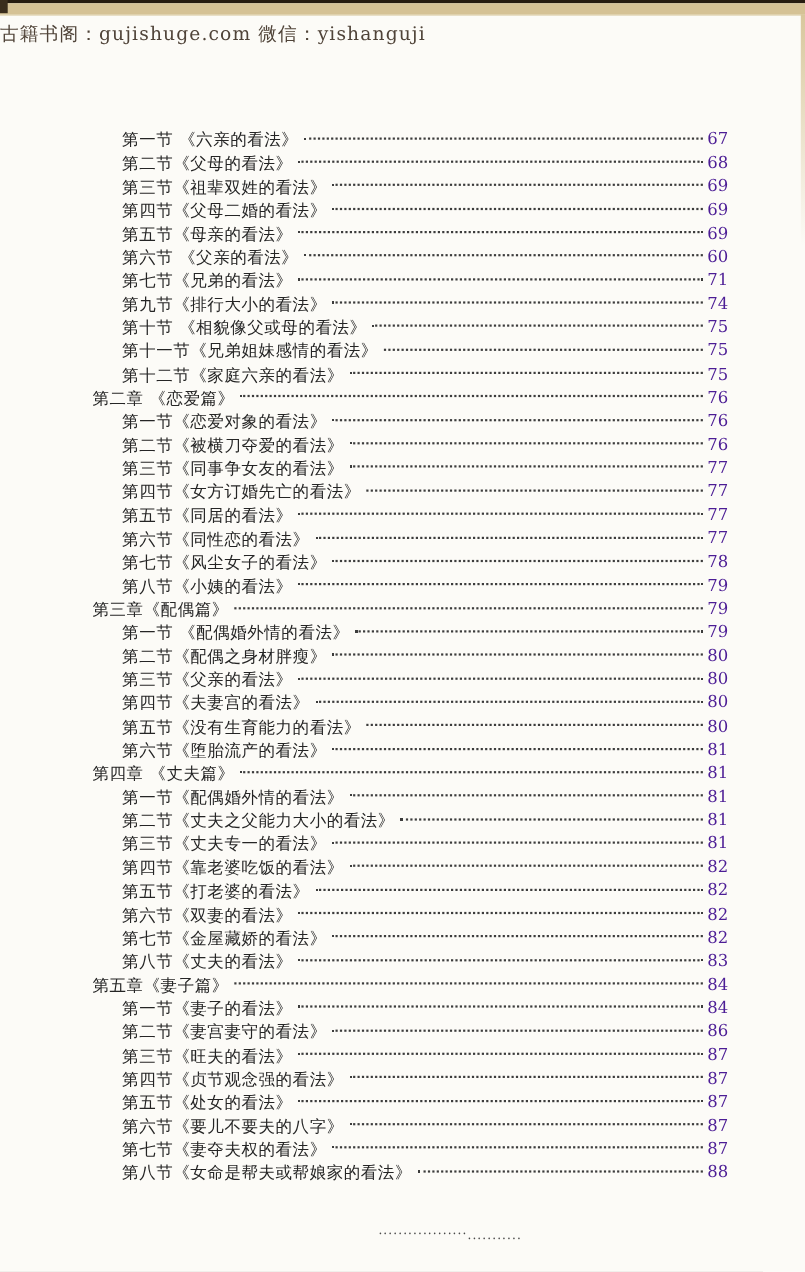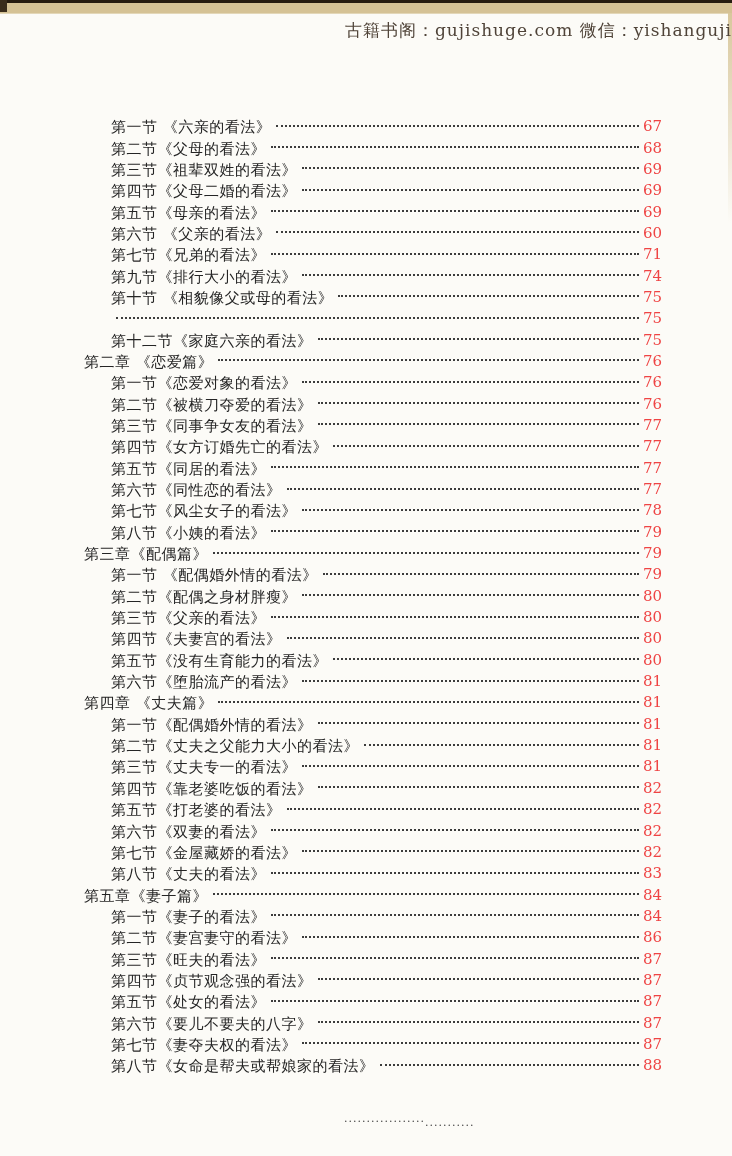--- a/index.html
+++ b/index.html
@@ -11,40 +11,40 @@
     font-family:"DejaVu Serif","Liberation Serif",serif;
     overflow:hidden;
   }
   .top-dark{position:absolute;top:0;left:0;right:0;height:3px;background:#261c10;}
   .top-tan{position:absolute;top:3px;left:0;right:0;height:10px;background:#d5c295;border-bottom:1px solid #e3d7b8;}
   .edge-right{position:absolute;top:13px;right:0;width:4px;height:210px;
     background:linear-gradient(#d8c79c,rgba(216,199,156,0));}
   .corner-chip{position:absolute;top:0;left:0;width:7px;height:12px;background:#3a2d1c;}
   .site-header{
     position:absolute;top:19px;left:0;width:100%;
-    text-align:right;font-size:17px;letter-spacing:1px;
+    text-align:left;font-size:17px;letter-spacing:1px;
     color:#4f4338;
   }
   .toc{position:absolute;top:117px;left:84px;right:70px;}
   .row{
     display:flex;align-items:center;
     height:21.35px;
     font-size:15px;color:#252525;
   }
   .row.section{padding-left:27px;}
   .row .label{white-space:nowrap;letter-spacing:0.5px;}
   .row .leader{
     flex:1;min-width:20px;
     border-bottom:2px dotted #3c3c3c;
     margin:0 3px 4px 5px;
   }
   .row .page-num{
     font-size:15px;line-height:1;
     padding-bottom:2px;min-width:20px;text-align:right;
-    color:#ef4444;
+    color:#4c1d95;
   }
   .footer-dots{
     position:absolute;top:1112px;left:344px;
     font-size:11px;color:#4a4a4a;letter-spacing:1px;white-space:nowrap;
   }
   .footer-dots .seg2{position:relative;top:4px;}
 </style>
 </head>
 <body>
 
@@ -98,20 +98,21 @@
         <span class="label">第九节《排行大小的看法》</span>
         <span class="leader"></span>
         <span class="page-num">74</span>
       </div>
       <div class="row section">
         <span class="label">第十节 《相貌像父或母的看法》</span>
         <span class="leader"></span>
         <span class="page-num">75</span>
       </div>
       <div class="row section">
+        <span class="label">第十一节《兄弟姐妹感情的看法》</span>
         <span class="leader"></span>
         <span class="page-num">75</span>
       </div>
       <div class="row section">
         <span class="label">第十二节《家庭六亲的看法》</span>
         <span class="leader"></span>
         <span class="page-num">75</span>
       </div>
       <div class="row chapter">
         <span class="label">第二章 《恋爱篇》</span>

